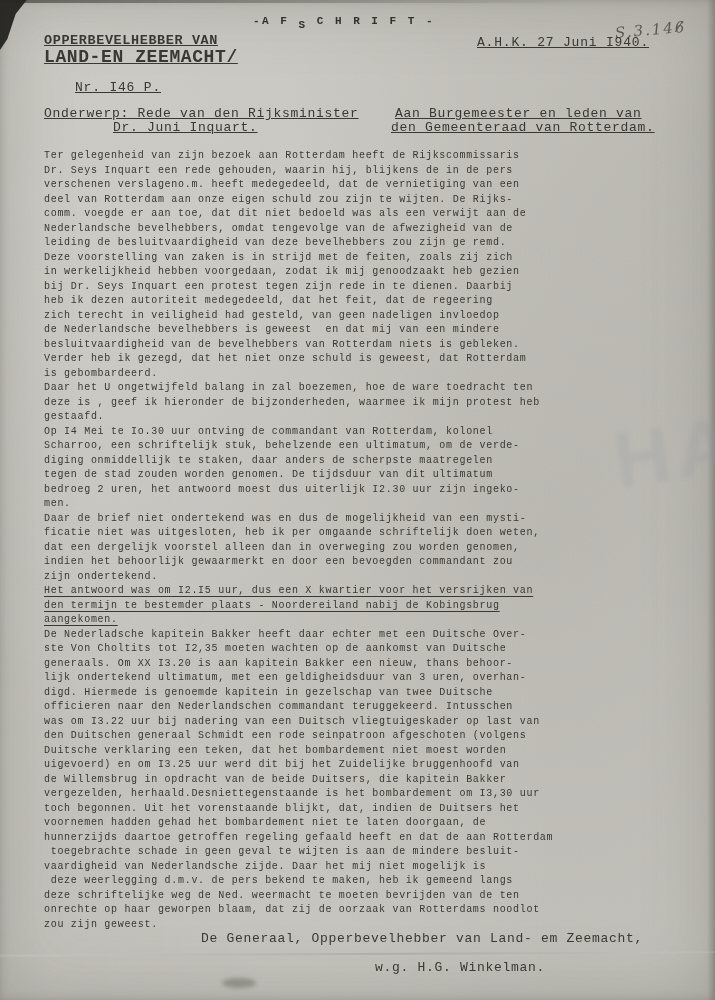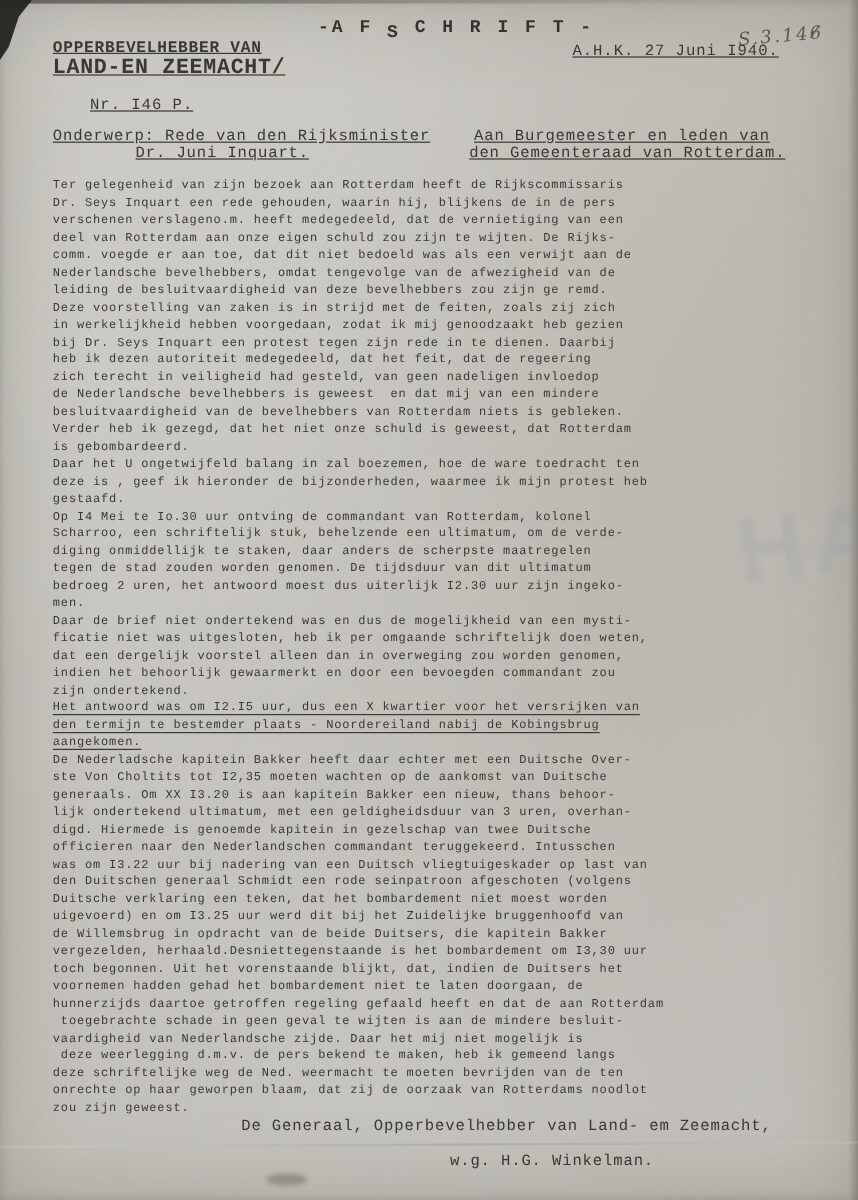--- a/index.html
+++ b/index.html
@@ -15,21 +15,21 @@
       radial-gradient(ellipse at 95% 15%, rgba(110,106,96,0.12), transparent 40%),
       linear-gradient(160deg,#cac8c2 0%,#c7c5bf 40%,#c2c0ba 100%);
     box-shadow: inset 0 0 70px rgba(80,78,70,0.28), inset 0 0 8px rgba(70,68,60,0.25);
     font-family:"Liberation Mono", monospace;
     color:#3a3833;
   }
   .noise{position:absolute;inset:0;width:100%;height:100%;opacity:.5;mix-blend-mode:multiply;pointer-events:none;}
   .abs{position:absolute;white-space:pre;}
   .typed{font-size:13px;letter-spacing:.7px;text-decoration:underline;}
   
-  .afschrift{left:253px;top:15px;font-size:15px;letter-spacing:2.5px;font-weight:bold;color:#34322d;margin-left:12px;}
+  .afschrift{left:253px;top:15px;font-size:11px;letter-spacing:2.5px;font-weight:bold;color:#34322d;}
   .afschrift .drop{position:relative;top:4px;}
   .sender1{left:44px;top:33px;font-size:13.5px;font-weight:bold;letter-spacing:.6px;}
   .sender2{left:44px;top:47px;font-size:18px;font-weight:bold;letter-spacing:.6px;}
   .date{left:477px;top:35px;font-size:13px;letter-spacing:.8px;}
   .refnum{left:75px;top:80px;font-size:13px;letter-spacing:.8px;}
   .subj1{left:44px;top:106px;font-size:13px;letter-spacing:.7px;}
   .subj2{left:113px;top:120px;font-size:13px;letter-spacing:.7px;}
   .addr1{left:395px;top:106px;font-size:13px;letter-spacing:.7px;}
   .addr2{left:391px;top:120px;font-size:13px;letter-spacing:.7px;}
   

